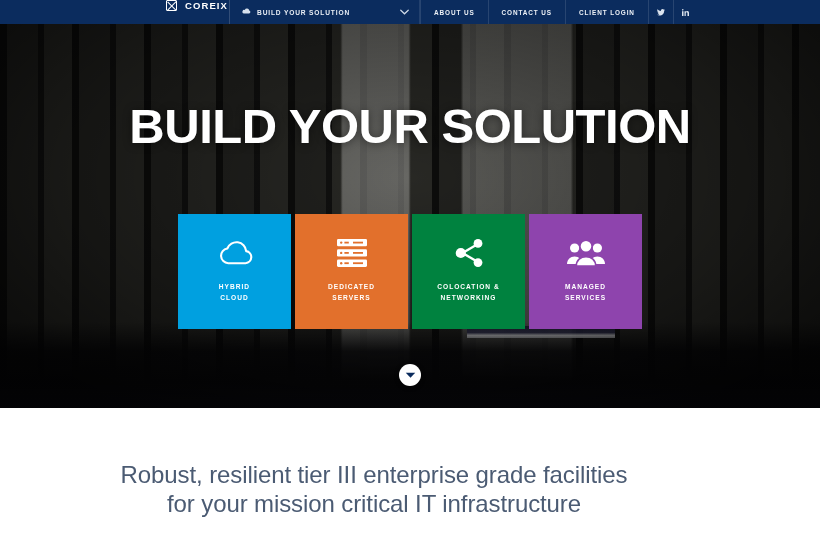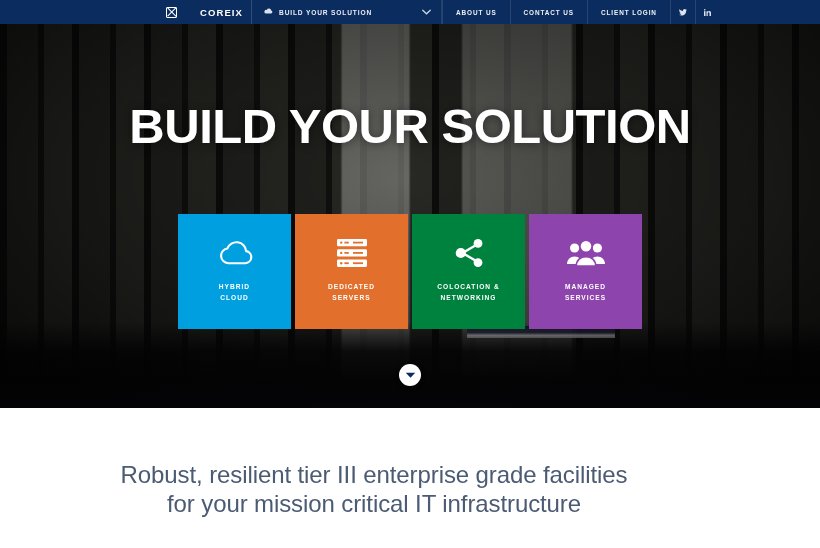--- a/index.html
+++ b/index.html
@@ -33,23 +33,22 @@
   }
 
   .topbar-left {
     display: flex;
     align-items: stretch;
     margin-left: 166px;
   }
 
   .brand {
     display: flex;
-    align-items: center;
-    gap: 23px;
-    padding-right: 8px;
+    gap: 8px;
+    padding-right: 1px;
     border-right: 1px solid rgba(255,255,255,0.16);
   }
 
   .brand-mark {
     width: 11px;
     height: 11px;
     border: 1.2px solid #ffffff;
     border-radius: 1px;
     position: relative;
     display: block;

